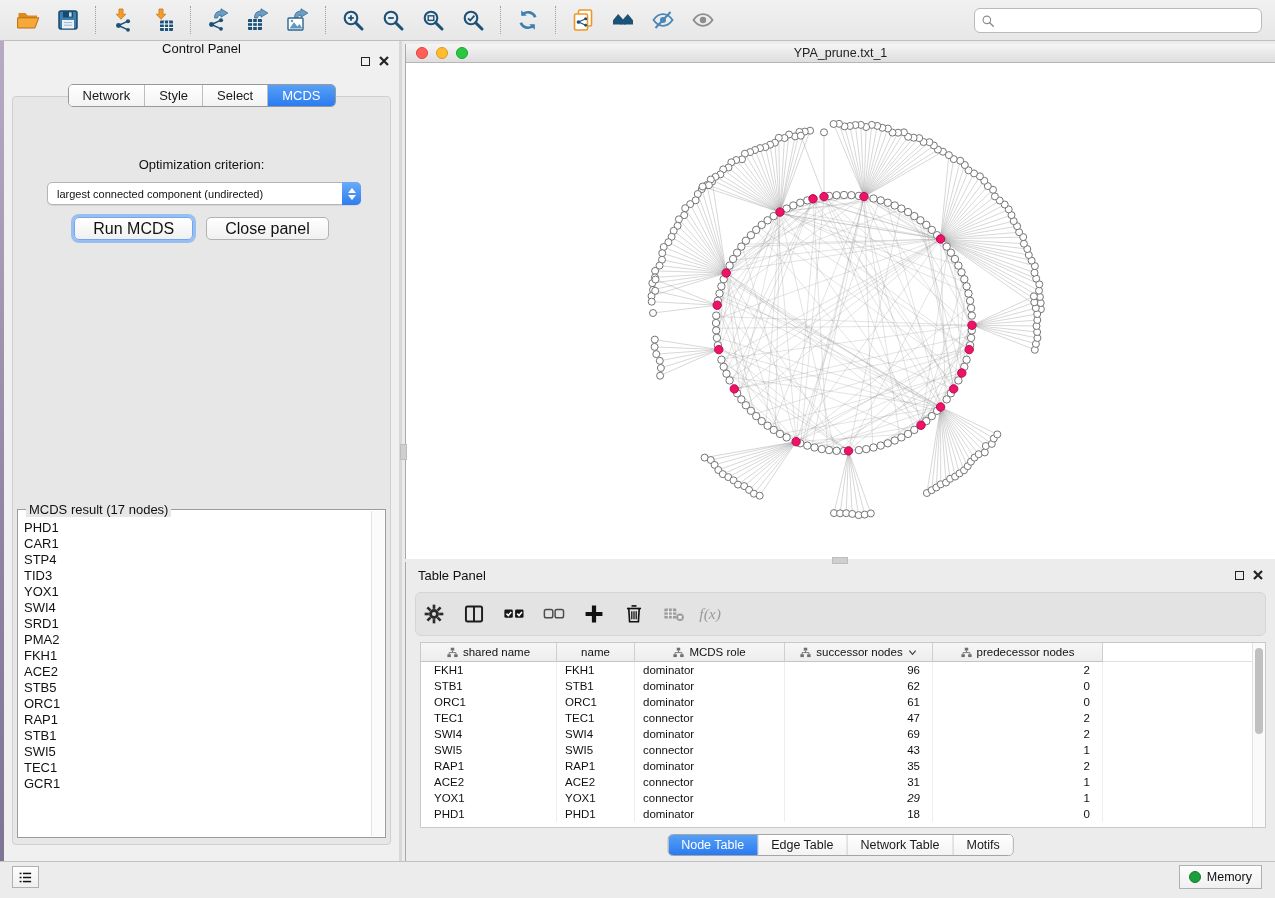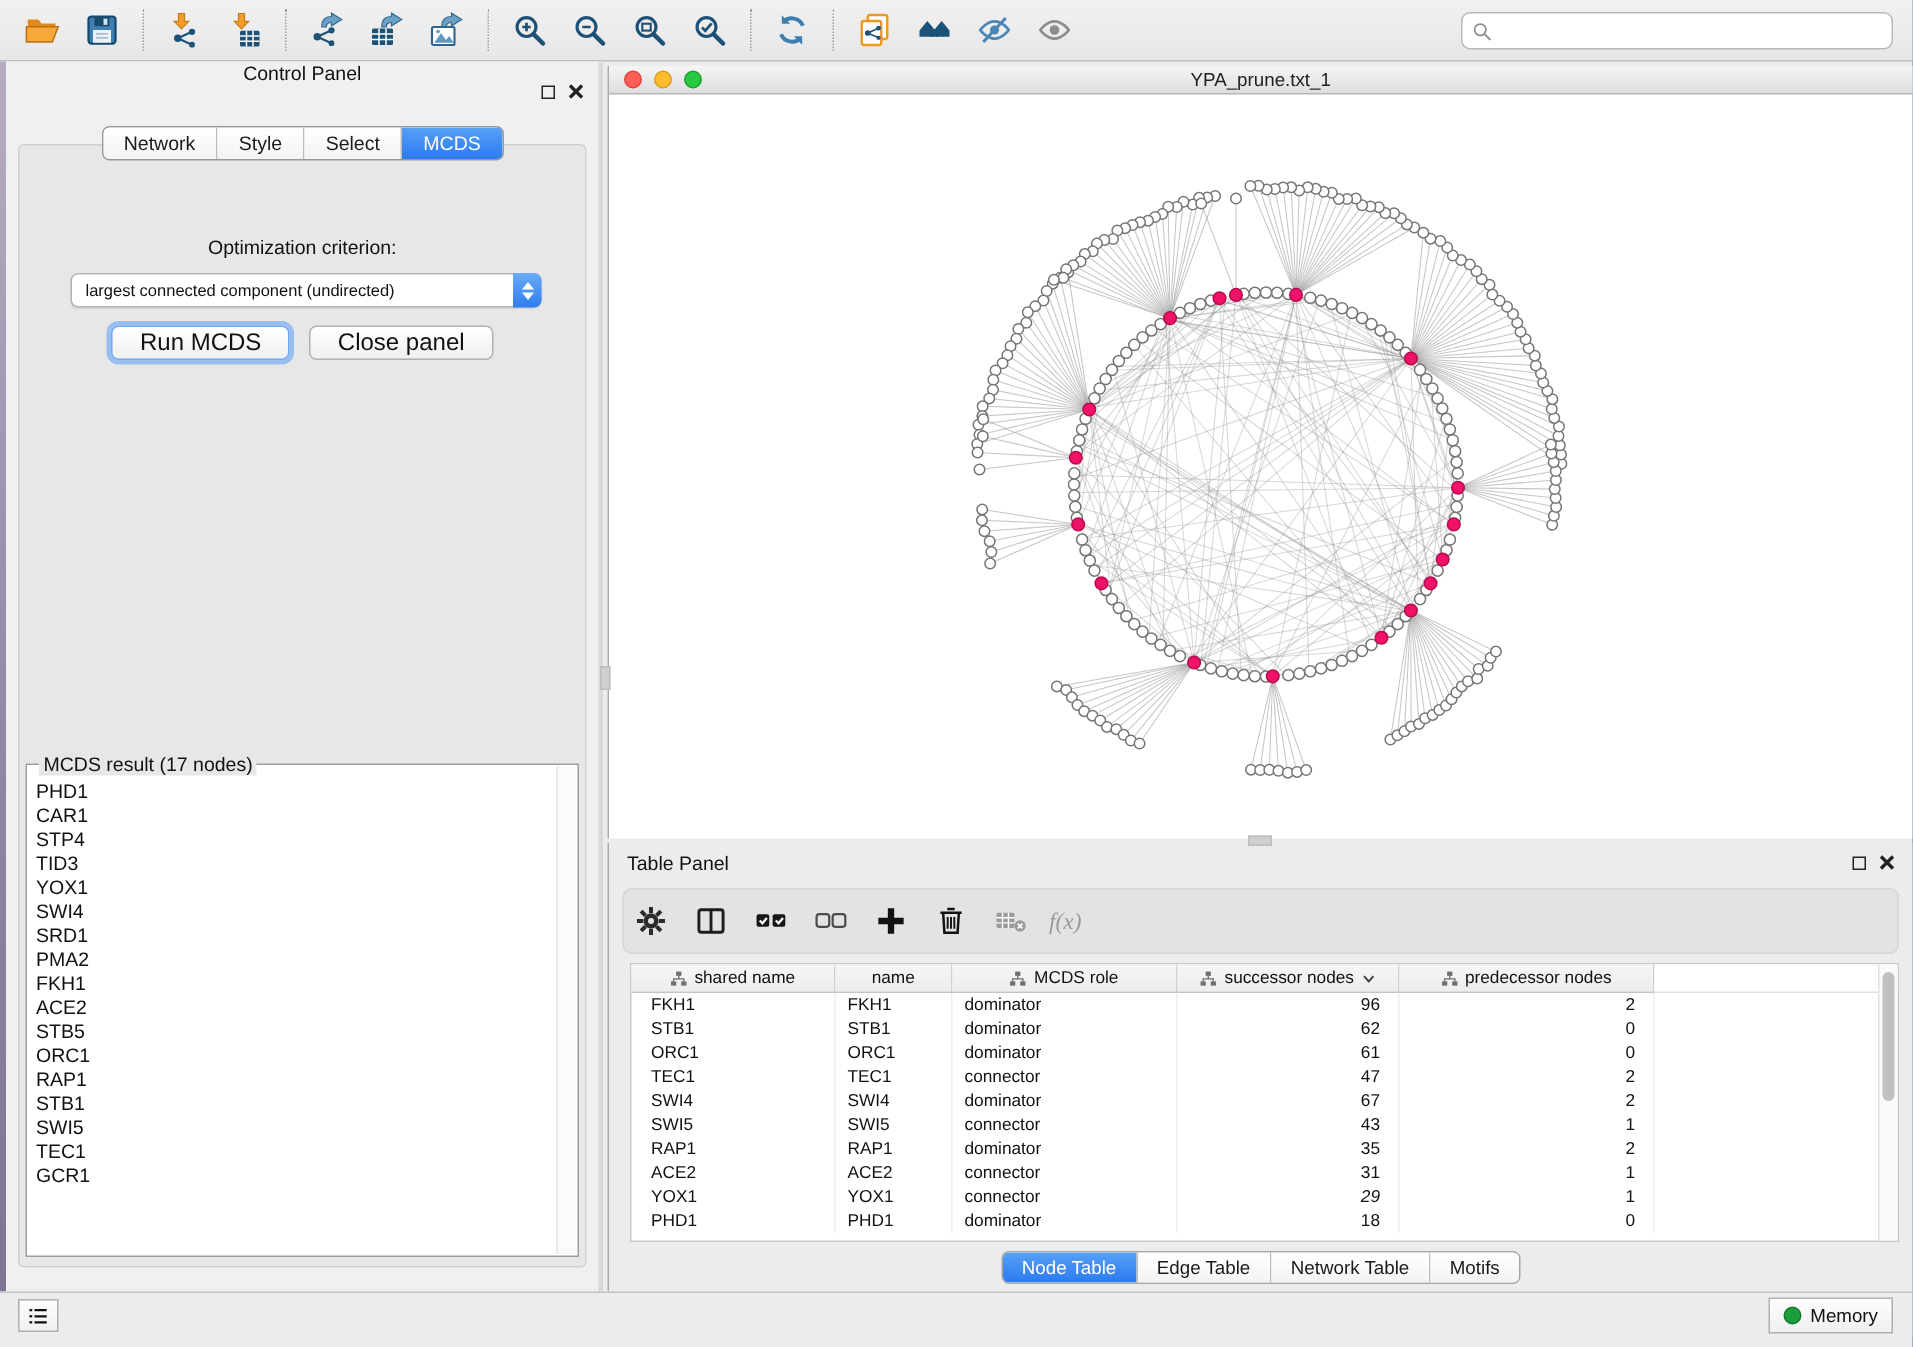--- a/index.html
+++ b/index.html
@@ -1073,21 +1073,21 @@
             <div class="gb-cell pad" style="width: 136px;">TEC1</div>
             <div class="gb-cell pad2" style="width: 78px;">TEC1</div>
             <div class="gb-cell pad2" style="width: 150px;">connector</div>
             <div class="gb-cell num" style="width: 148px;">47</div>
             <div class="gb-cell num" style="width: 170px;">2</div>
           </div>
           <div class="grid-row">
             <div class="gb-cell pad" style="width: 136px;">SWI4</div>
             <div class="gb-cell pad2" style="width: 78px;">SWI4</div>
             <div class="gb-cell pad2" style="width: 150px;">dominator</div>
-            <div class="gb-cell num" style="width: 148px;">67</div>
+            <div class="gb-cell num" style="width: 148px;">69</div>
             <div class="gb-cell num" style="width: 170px;">2</div>
           </div>
           <div class="grid-row">
             <div class="gb-cell pad" style="width: 136px;">SWI5</div>
             <div class="gb-cell pad2" style="width: 78px;">SWI5</div>
             <div class="gb-cell pad2" style="width: 150px;">connector</div>
             <div class="gb-cell num" style="width: 148px;">43</div>
             <div class="gb-cell num" style="width: 170px;">1</div>
           </div>
           <div class="grid-row">

